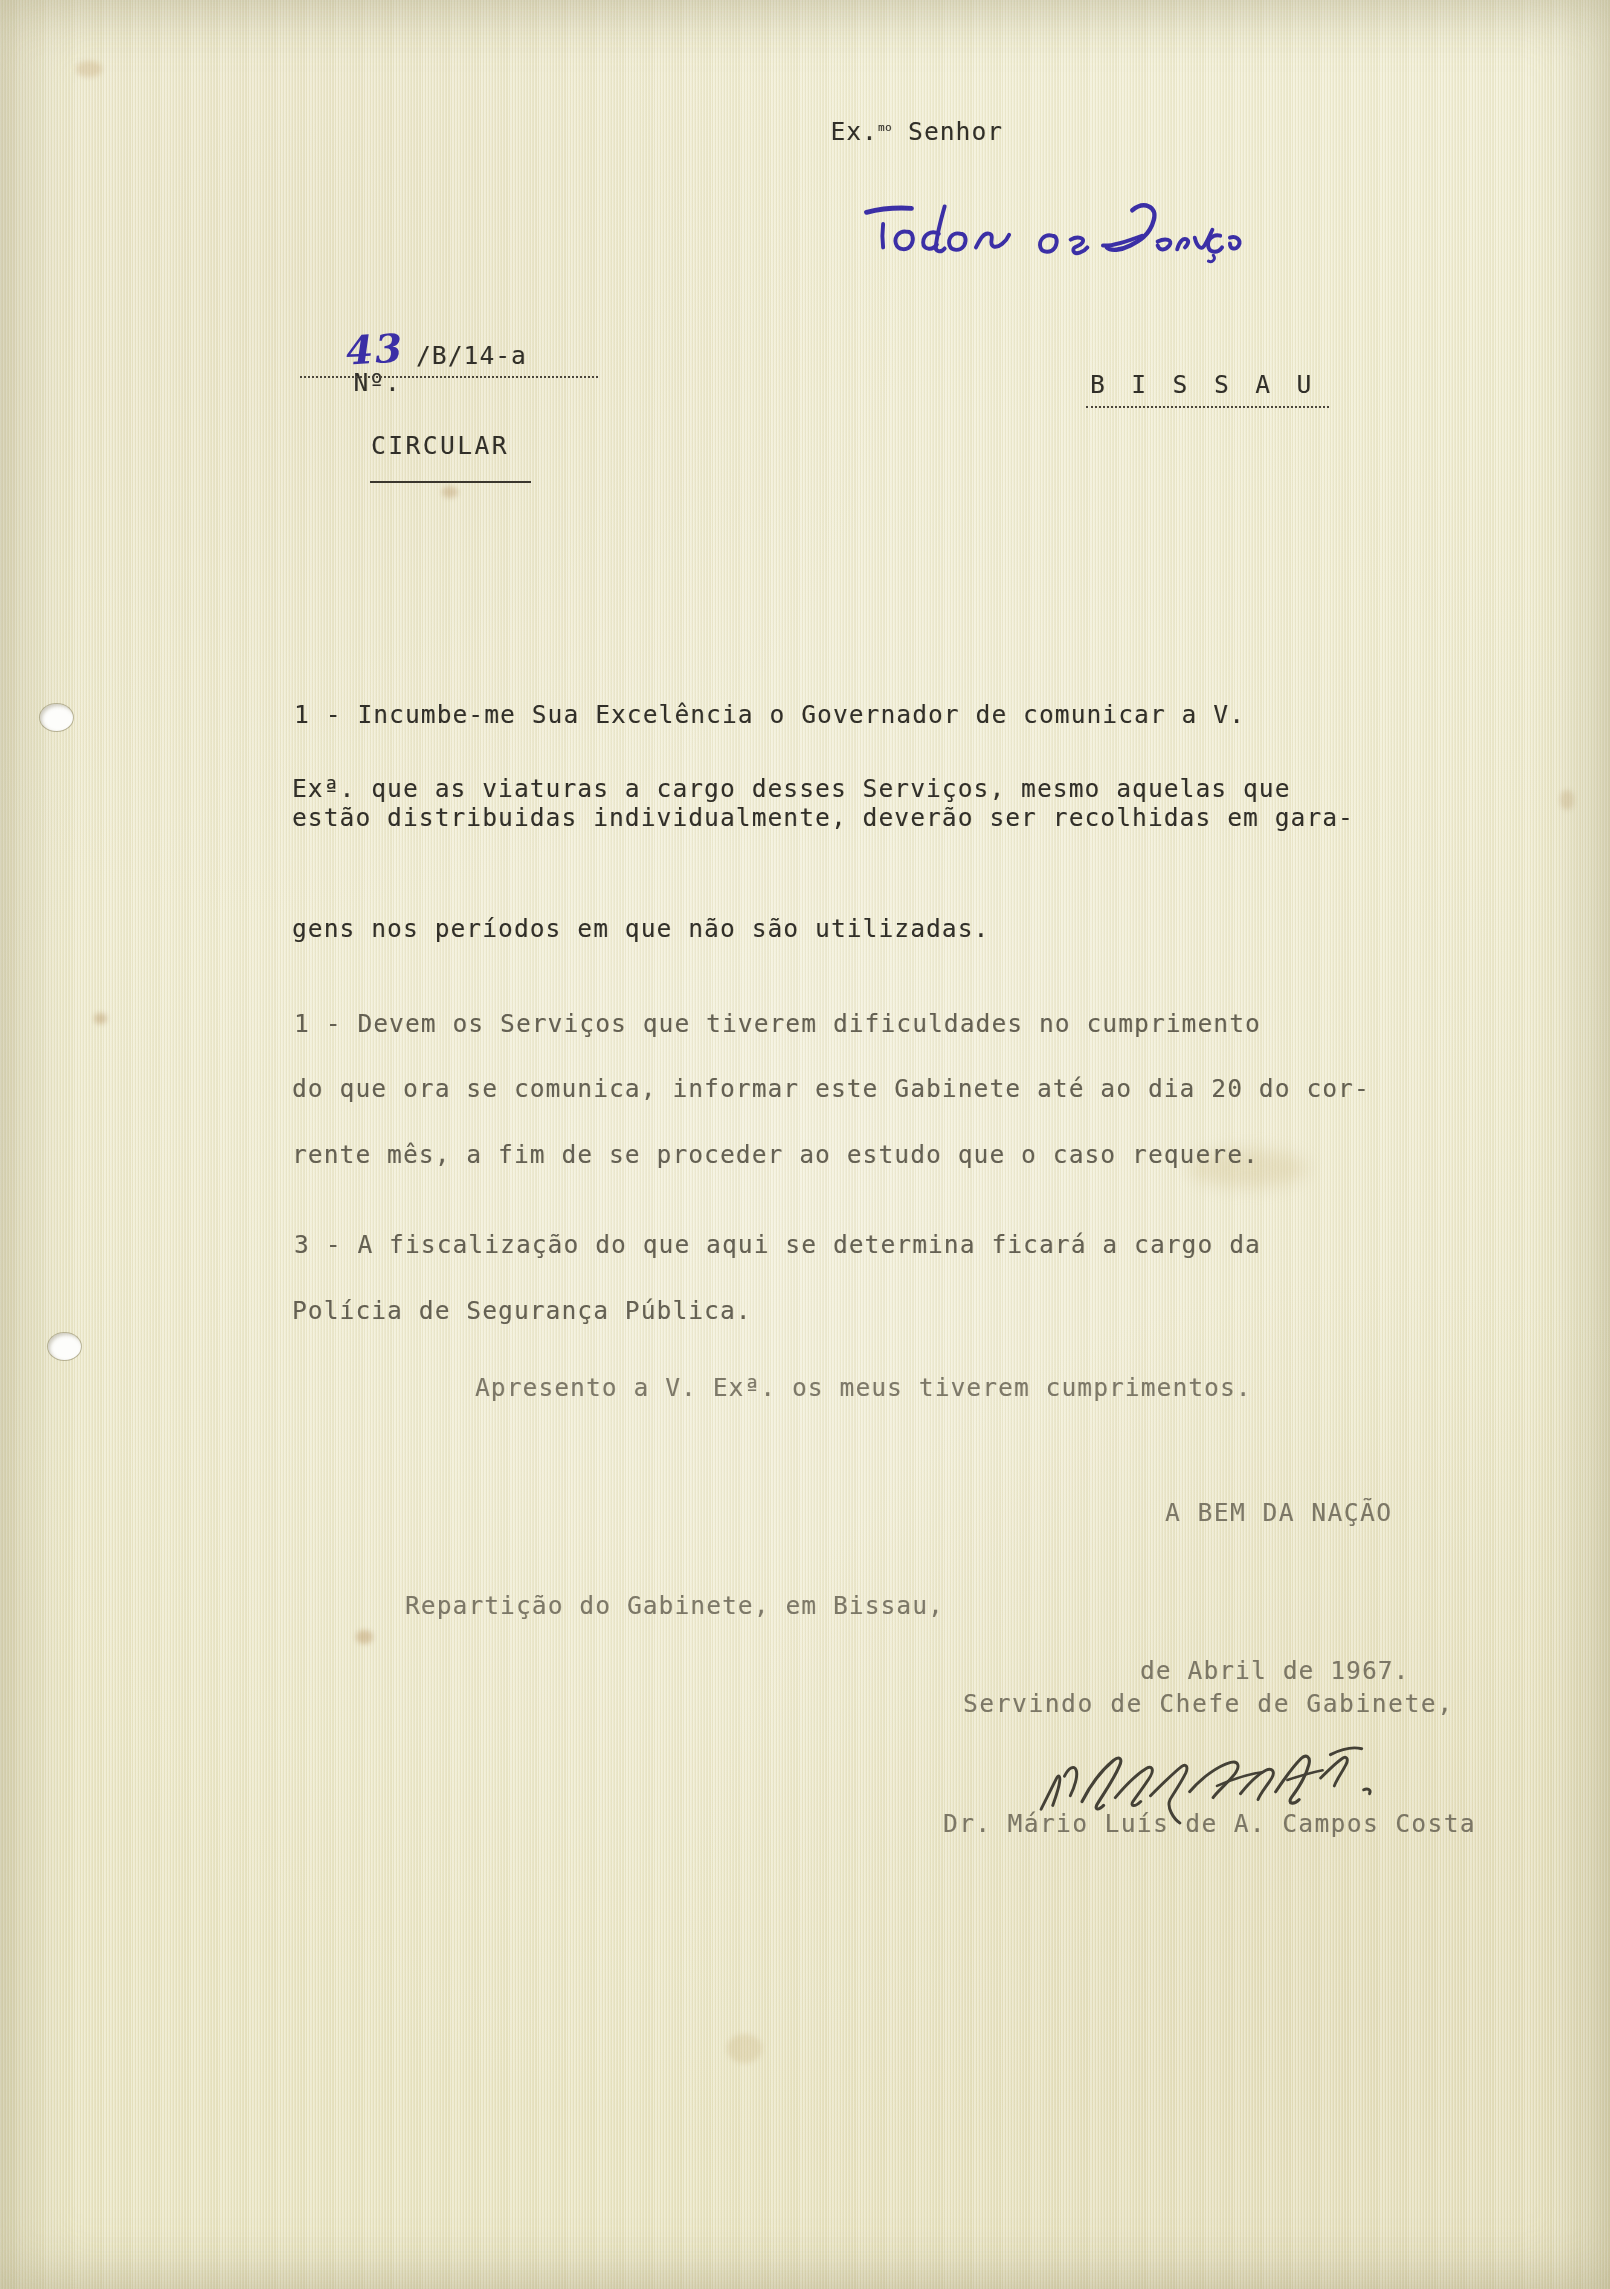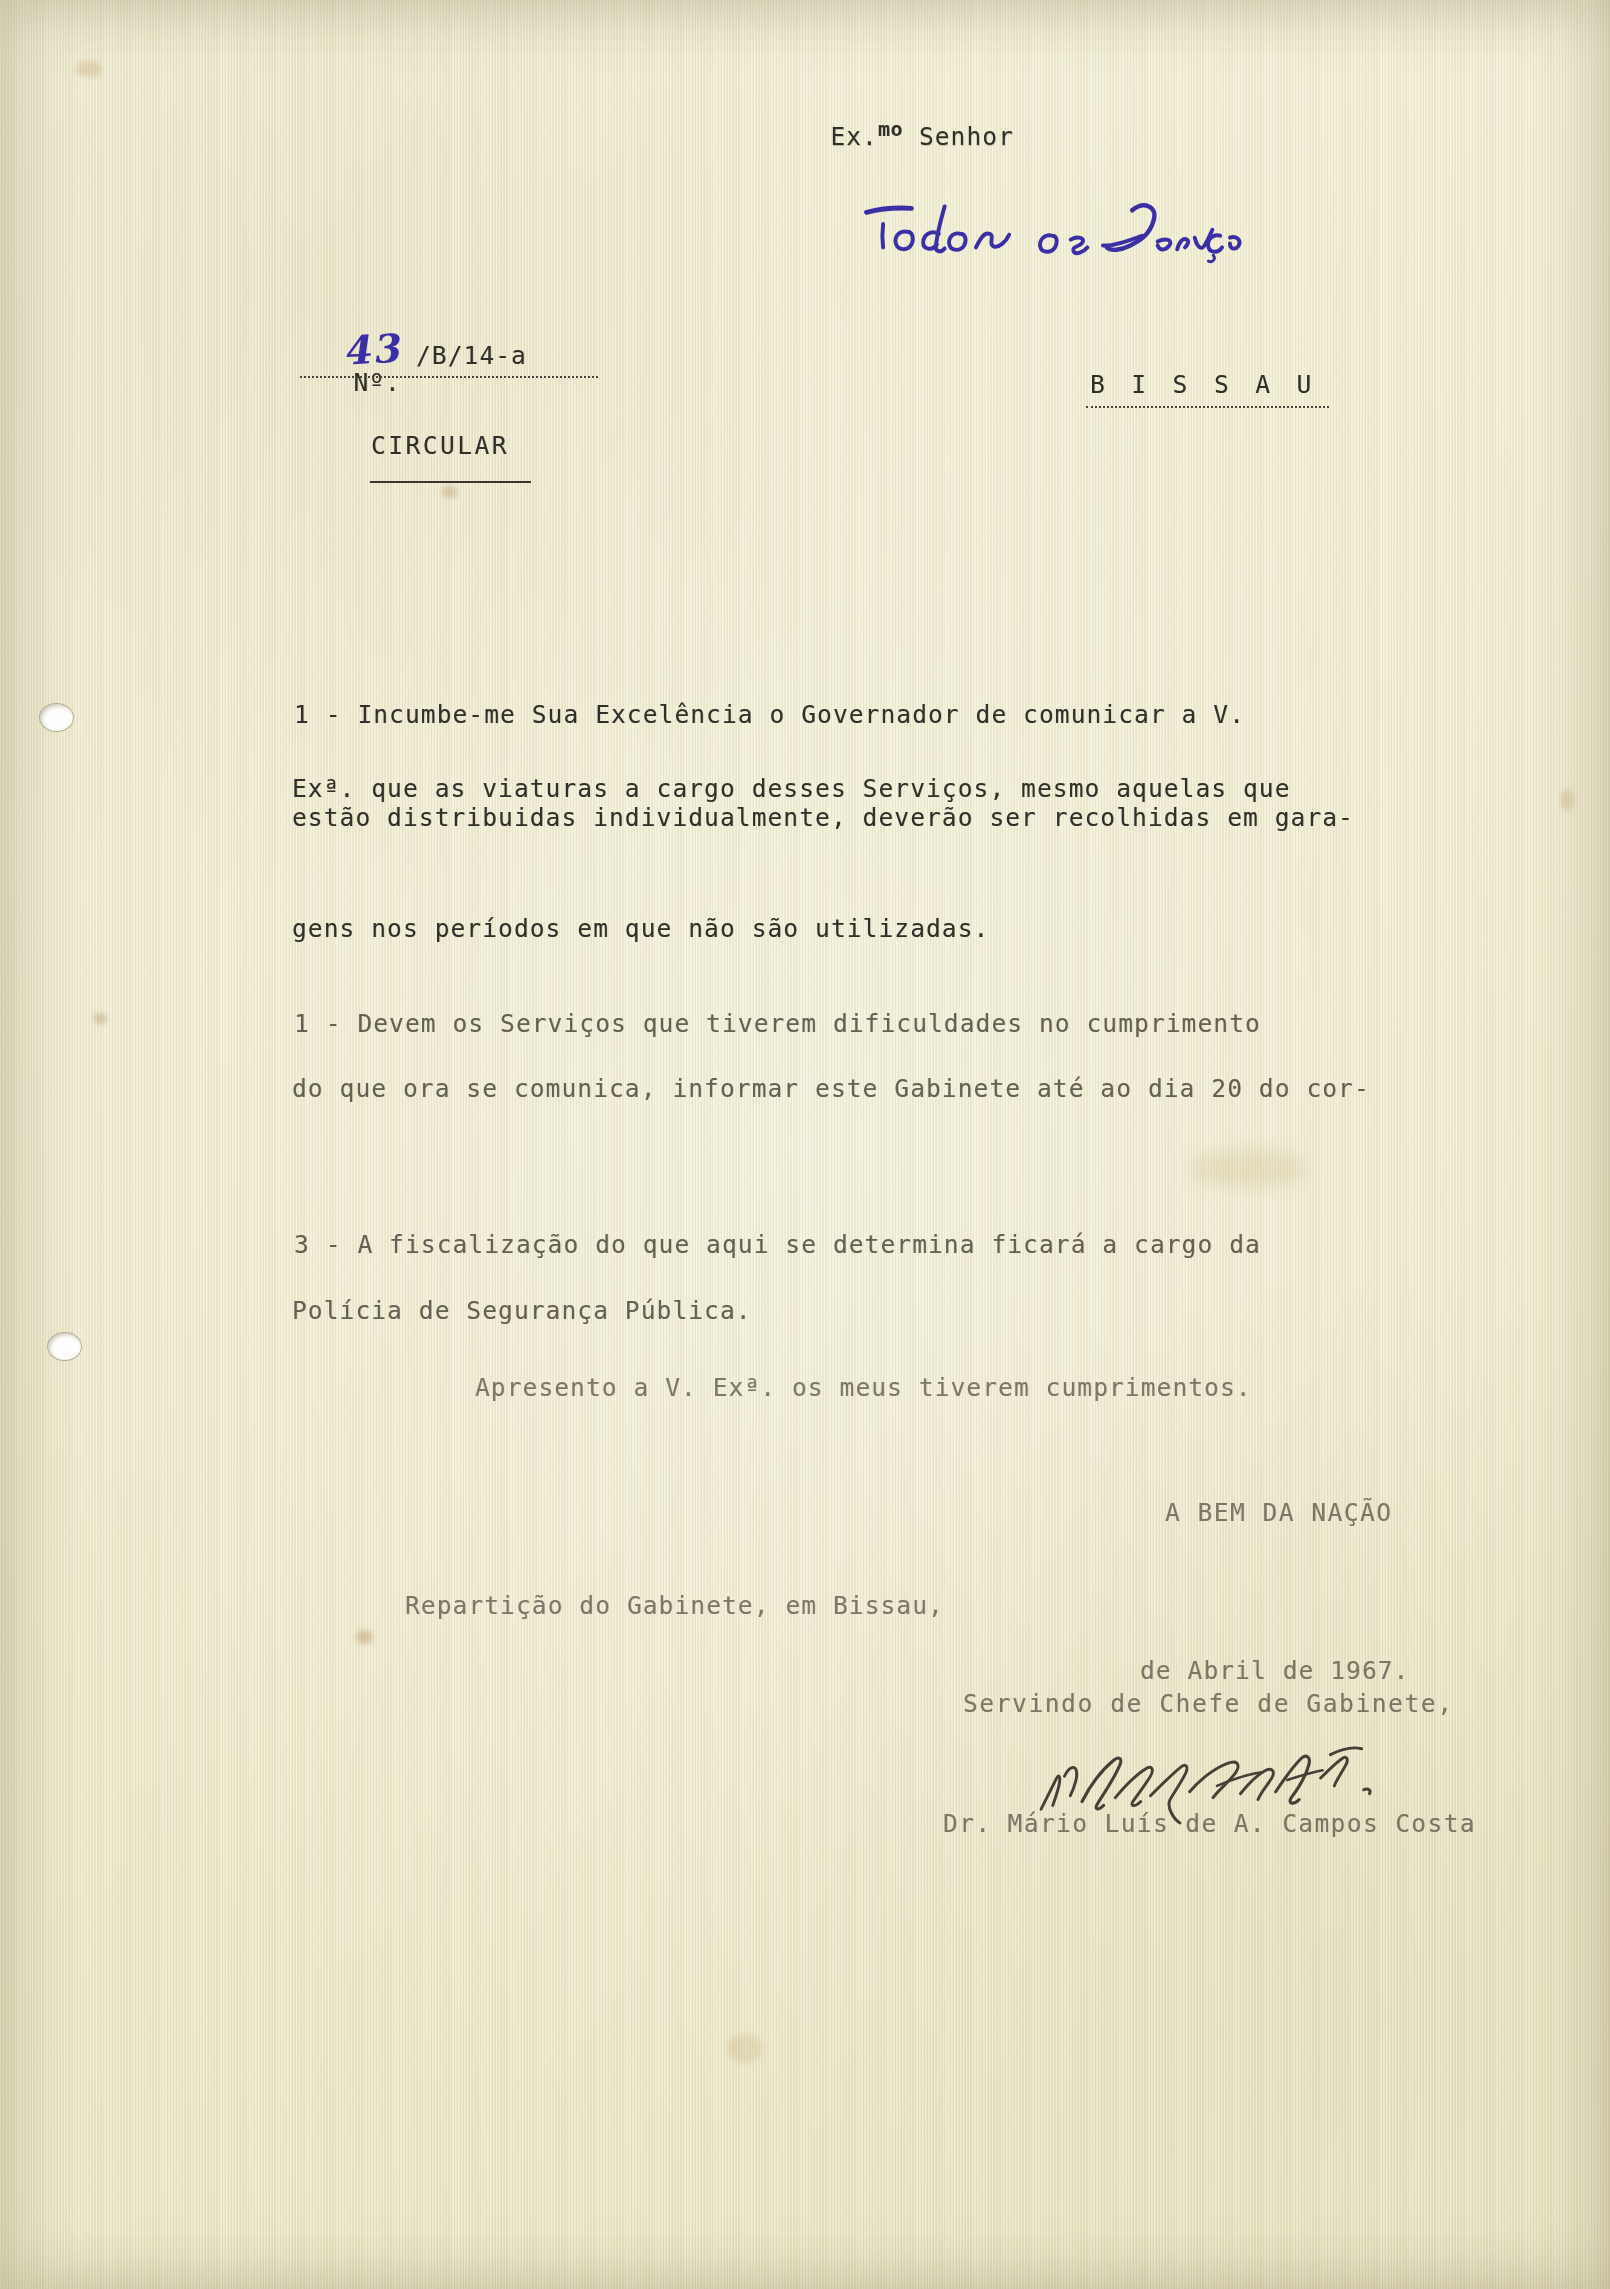--- a/index.html
+++ b/index.html
@@ -66,24 +66,23 @@
     font-family: "DejaVu Sans Mono", "Liberation Mono", monospace;
     font-size: 24.5px;
     letter-spacing: 1.1px;
     color: #312f29;
     text-shadow: 0.5px 0.4px 0 rgba(90,84,60,0.30);
   }
   .faded  { color: #4e4a3e; opacity: 0.86; }
   .faded2 { color: #5d584a; opacity: 0.78; }
 
   .sup {
-    font-size: 20px;
+    font-size: 11px;
     vertical-align: super;
     letter-spacing: 0.5px;
-    font-weight: bold;
   }
 
   
   .handwrite-wrap {
     position: absolute;
     pointer-events: none;
   }
 
   
   .num-hand {
@@ -174,20 +173,21 @@
   <div class="typed" style="left:371px;top:419px;letter-spacing:2.5px;margin-top:12px;">CIRCULAR</div>
   <div style="position:absolute;left:370px;top:479px;width:161px;height:2px;border-bottom:2px solid #3a362d;"></div>
 
   <div class="typed" style="left:294px;top:700px;">1 - Incumbe-me Sua Excelência o Governador de comunicar a V.</div>
   <div class="typed" style="left:292px;top:774px;">Exª. que as viaturas a cargo desses Serviços, mesmo aquelas que</div>
   <div class="typed" style="left:292px;top:803px;">estão distribuidas individualmente, deverão ser recolhidas em gara-</div>
   <div class="typed" style="left:292px;top:914px;">gens nos períodos em que não são utilizadas.</div>
 
   <div class="typed faded" style="left:294px;top:1009px;">1 - Devem os Serviços que tiverem dificuldades no cumprimento</div>
   <div class="typed faded" style="left:292px;top:1074px;">do que ora se comunica, informar este Gabinete até ao dia 20 do cor-</div>
+  <div class="typed faded" style="left:292px;top:1140px;">rente mês, a fim de se proceder ao estudo que o caso requere.</div>
 
   <div class="typed faded" style="left:294px;top:1230px;">3 - A fiscalização do que aqui se determina ficará a cargo da</div>
   <div class="typed faded" style="left:292px;top:1296px;">Polícia de Segurança Pública.</div>
 
   <div class="typed faded2" style="left:475px;top:1373px;">Apresento a V. Exª. os meus tiverem cumprimentos.</div>
 
   <div class="typed faded2" style="left:1149px;top:1498px;letter-spacing:1.5px;padding-left:16px;">A BEM DA NAÇÃO</div>
 
   <div class="typed faded2" style="left:405px;top:1591px;">Repartição do Gabinete, em Bissau,</div>
   <div class="typed faded2" style="left:1140px;top:1656px;">de Abril de 1967.</div>

